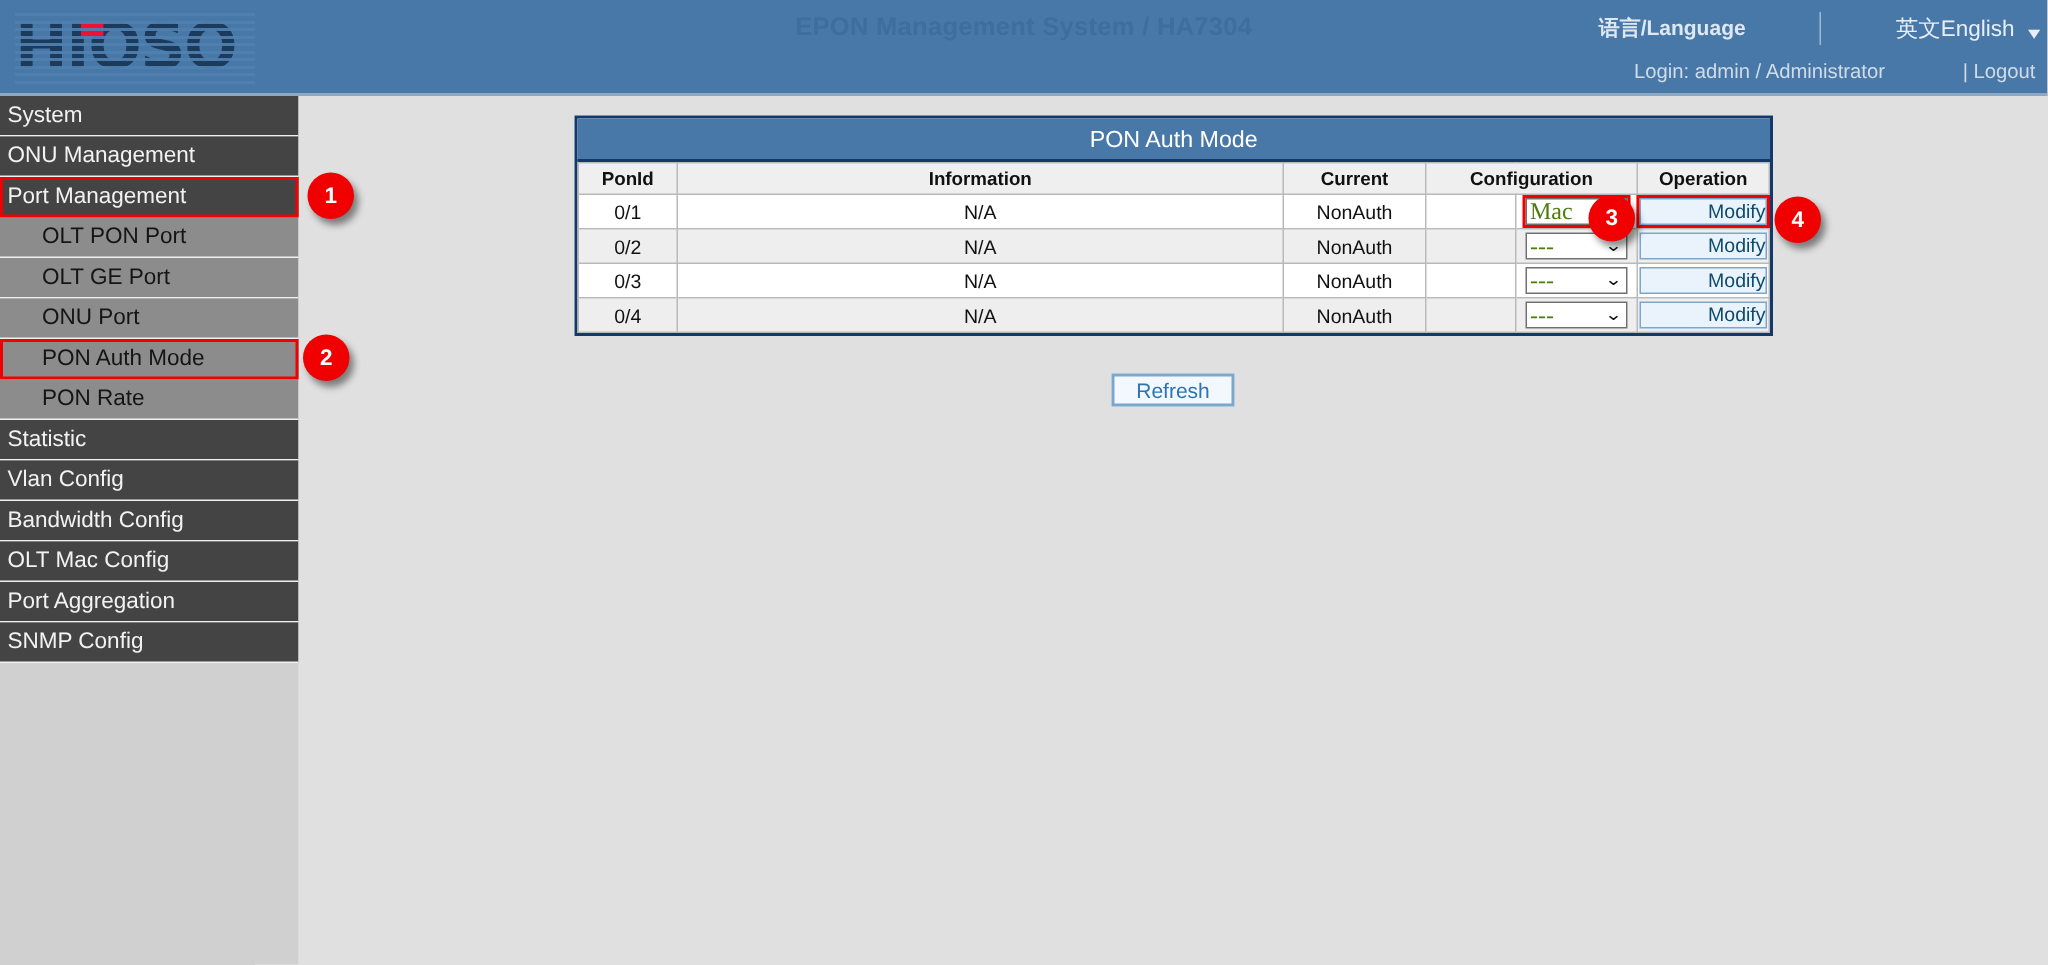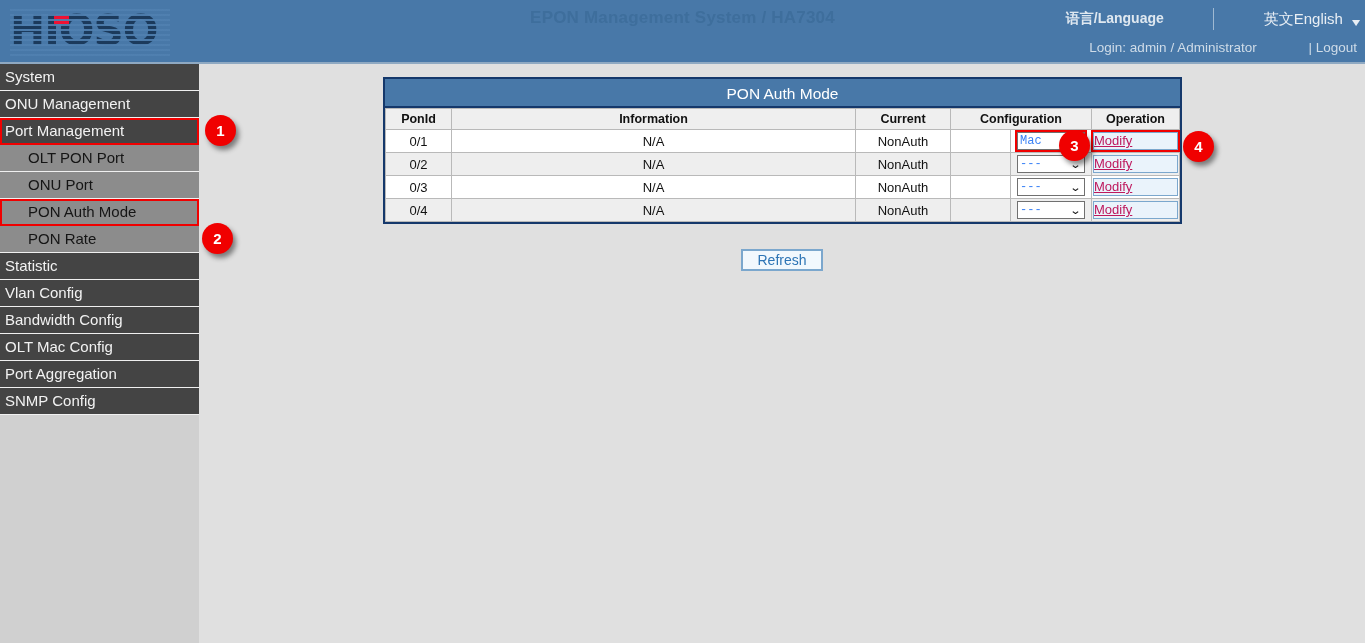--- a/index.html
+++ b/index.html
@@ -127,47 +127,47 @@
   table.grid td {
     height:23px;
     border:1px solid #b9b9b9;
     text-align:center;
     font-size:13px;
   }
   table.grid tr.odd  td { background:#ffffff; }
   table.grid tr.even td { background:#eeeeee; }
 
   .cfg-select {
-    font-family:Liberation Mono, monospace;
-    font-size:12px;
+    font-family:Liberation Serif, serif;
+    font-size:16px;
     width:68px; height:18px;
     padding:0 0 0 2px;
     border:1px solid #707070;
     background:#ffffff;
-    color:#3b82f6;
+    color:#4d7c0f;
     -webkit-appearance:none; appearance:none;
   }
   .sel-wrap { position:relative; display:inline-block; line-height:0; }
   .sel-arrow {
     position:absolute; right:5px; top:2px;
     font-size:11px; color:#111; pointer-events:none;
     transform:scaleX(1.3); line-height:14px;
   }
   .sel-wrap.hl { outline:2px solid #f00000; outline-offset:0px; }
 
   .btn {
     font-family:"Liberation Sans", sans-serif;
     font-size:13px;
-    color:#be185d;
+    color:#0c4a6e;
     background:#eaf3fb;
     border:1px solid #7ba7cd;
     width:85px; height:18px;
     line-height:16px;
     padding:0; cursor:pointer;
-    display:inline-block; text-align:left;text-decoration:underline;
+    display:inline-block; text-align:right;
   }
   .btn-wrap { position:relative; display:inline-block; line-height:0; }
   .btn-wrap.hl { outline:2px solid #f00000; outline-offset:0px; }
 
   #refresh-wrap {
     position:absolute; left:0; top:185px; width:1166px; text-align:center;
   }
   #refresh-btn {
     font-family:"Liberation Sans", sans-serif;
     font-size:14px; color:#2d74b5;
@@ -215,20 +215,21 @@
     <span class="logout">| Logout</span>
   </div>
   <div id="header-bottom"></div>
 </div>
 
 <div id="sidebar">
     <div class="menu-item top"><span>System</span></div>
     <div class="menu-item top"><span>ONU Management</span></div>
     <div class="menu-item top hl"><span>Port Management</span></div>
     <div class="menu-item sub"><span>OLT PON Port</span></div>
+    <div class="menu-item sub"><span>OLT GE Port</span></div>
     <div class="menu-item sub"><span>ONU Port</span></div>
     <div class="menu-item sub hl"><span>PON Auth Mode</span></div>
     <div class="menu-item sub"><span>PON Rate</span></div>
     <div class="menu-item top"><span>Statistic</span></div>
     <div class="menu-item top"><span>Vlan Config</span></div>
     <div class="menu-item top"><span>Bandwidth Config</span></div>
     <div class="menu-item top"><span>OLT Mac Config</span></div>
     <div class="menu-item top"><span>Port Aggregation</span></div>
     <div class="menu-item top"><span>SNMP Config</span></div>
   </div>

